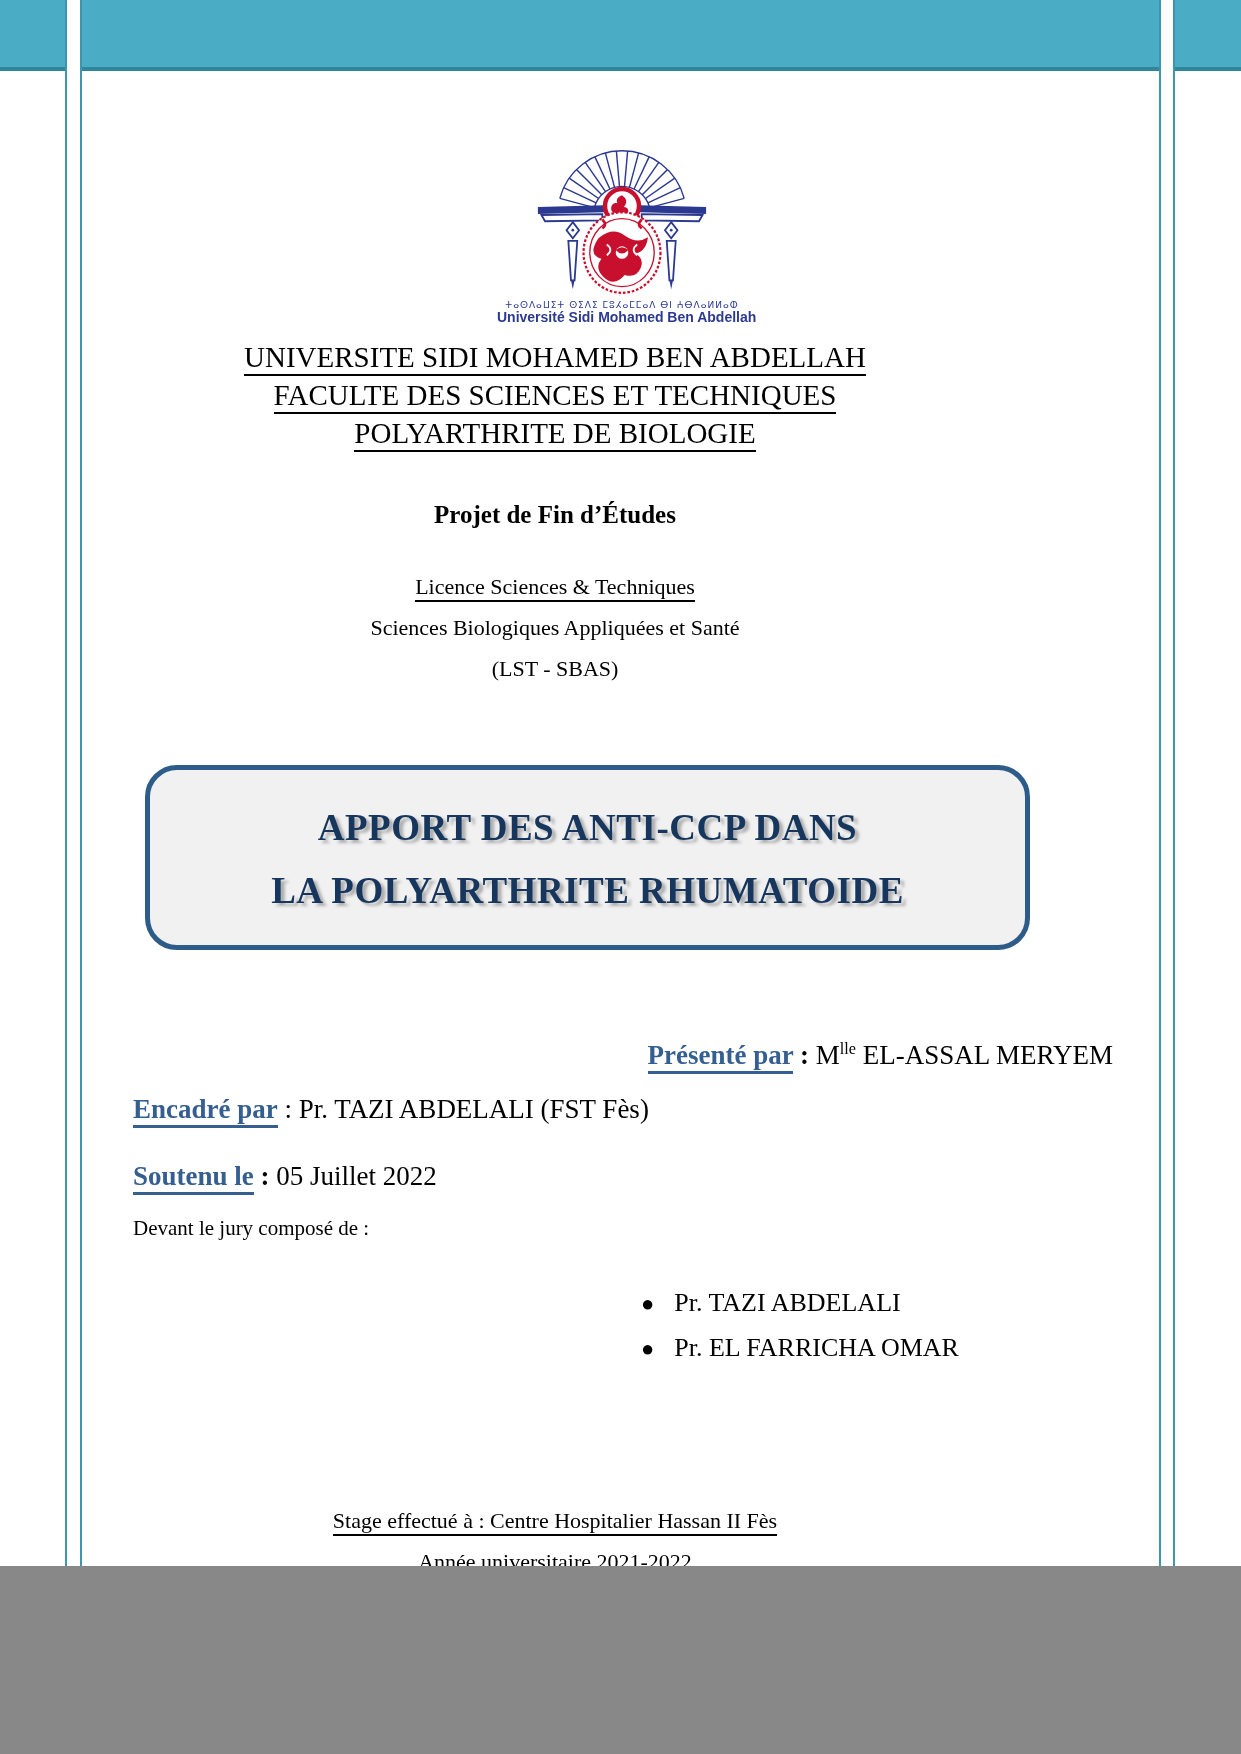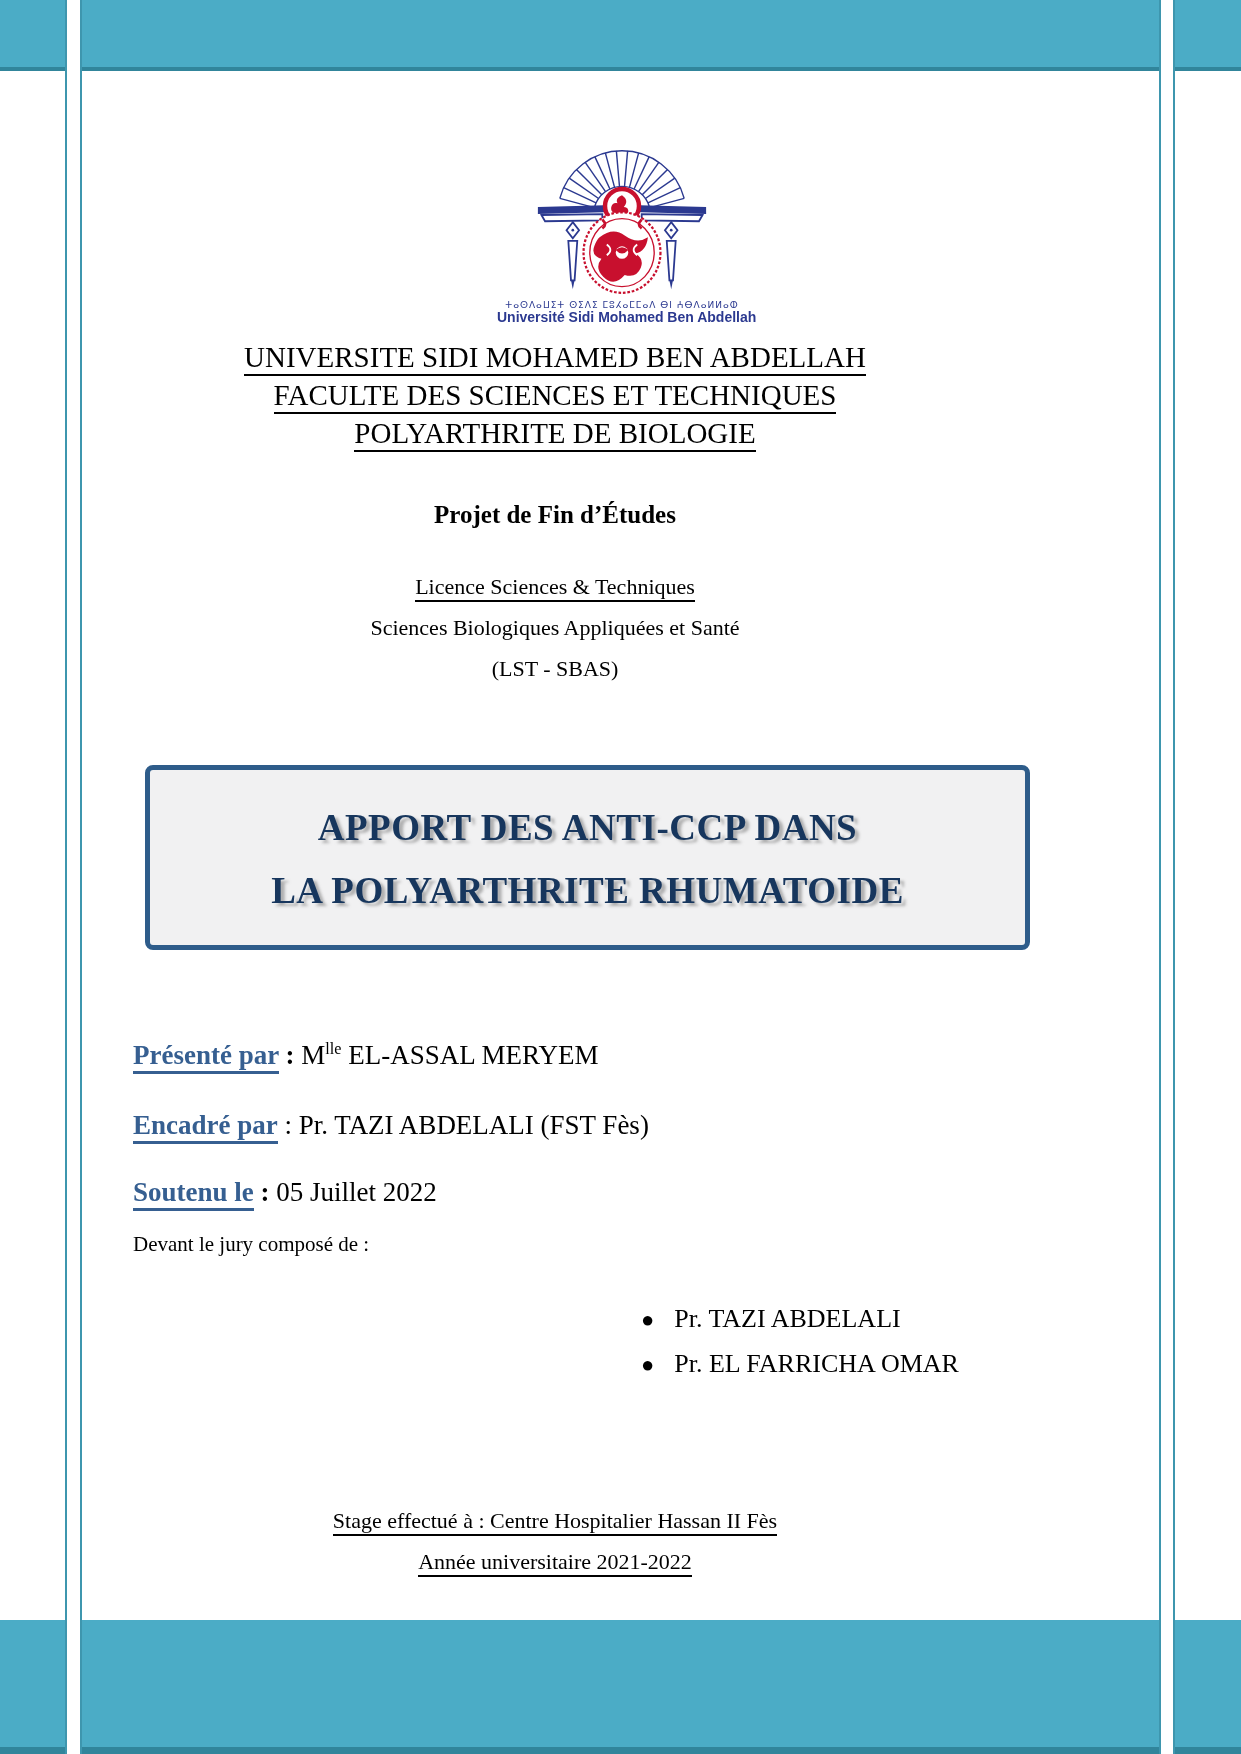--- a/index.html
+++ b/index.html
@@ -8,21 +8,21 @@
     --teal-line:#3E96AE;
     --navy:#17365D;
     --box-border:#2E5C8A;
     --box-bg:#F1F1F2;
     --label-blue:#365F91;
     --logo-blue:#2B3990;
     --logo-red:#C8102E;
   }
   html,body{margin:0;padding:0;background:#888;}
   .page{
-    position:relative;width:1241px;height:1754px;background:#ffffff;
+    position:relative;width:1241px;height:1566px;background:#ffffff;
     font-family:"Liberation Serif", serif;color:#000;overflow:hidden;margin:0 auto;
   }
   
   .band-top{position:absolute;left:0;top:0;width:100%;height:67px;background:var(--teal);border-bottom:4px solid var(--teal-dark);z-index:1;}
   .band-bottom{position:absolute;left:0;top:1620px;width:100%;height:127px;background:var(--teal);border-bottom:7px solid var(--teal-dark);z-index:1;}
   .stripe{position:absolute;top:0;height:100%;background:#fff;z-index:2;}
   .stripe.left{left:67px;width:13px;}
   .stripe.right{left:1161px;width:12px;}
   .vline{position:absolute;top:0;width:2px;height:100%;background:var(--teal-line);z-index:3;}
   .vline.l1{left:65px;} .vline.l2{left:80px;} .vline.r1{left:1159px;} .vline.r2{left:1173px;}
@@ -36,31 +36,31 @@
   .hdr{top:322px;margin-top:16px;}
   .hdr-line{display:block;font-size:29px;line-height:38px;}
   .hdr-line span{border-bottom:2px solid #000;padding-bottom:1px;}
   .prog{top:500px;}
   .prog-type{display:block;font-size:25px;font-weight:bold;line-height:30px;margin-bottom:36px;}
   .prog-line{display:block;font-size:22px;line-height:41px;}
   .prog-line.u span{border-bottom:2px solid #000;padding-bottom:1px;}
   
   .title-box{
     position:absolute;left:145px;top:765px;width:885px;height:185px;box-sizing:border-box;
-    border:5px solid var(--box-border);border-radius:8px;background:var(--box-bg);
+    border:5px solid var(--box-border);border-radius:32px;background:var(--box-bg);
     text-align:center;padding-top:26px;z-index:5;
   }
   .title-line{
     display:block;font-size:37px;font-weight:bold;color:var(--navy);line-height:63px;
     letter-spacing:.5px;text-shadow:4px 3px 3px rgba(120,120,120,.55);
   }
   
   .credits{position:absolute;left:133px;top:1038px;width:980px;z-index:5;}
   .credit-row{font-size:27px;line-height:34px;}
-  .credit-row.presented{margin-bottom:36px;}
+  .credit-row.presented{margin-bottom:20px;text-align:right;}
   .credit-row.supervised{margin-bottom:33px;}
   .credit-row.supervisor2{padding-left:128px;margin-bottom:24px;}
   .credit-row.defended{margin-bottom:22px;}
   .lbl{color:var(--label-blue);font-weight:bold;border-bottom:3px solid var(--label-blue);padding-bottom:1px;}
   .sep{font-weight:bold;white-space:pre;}
   .sep.plain{font-weight:normal;}
   sup.hon{font-size:60%;vertical-align:super;line-height:0;}
   .jury-intro{font-size:21px;line-height:26px;}
   .jury-list{margin:40px 0 0 508px;}
   .jury-item{display:flex;align-items:baseline;gap:20px;font-size:26px;line-height:44px;}

